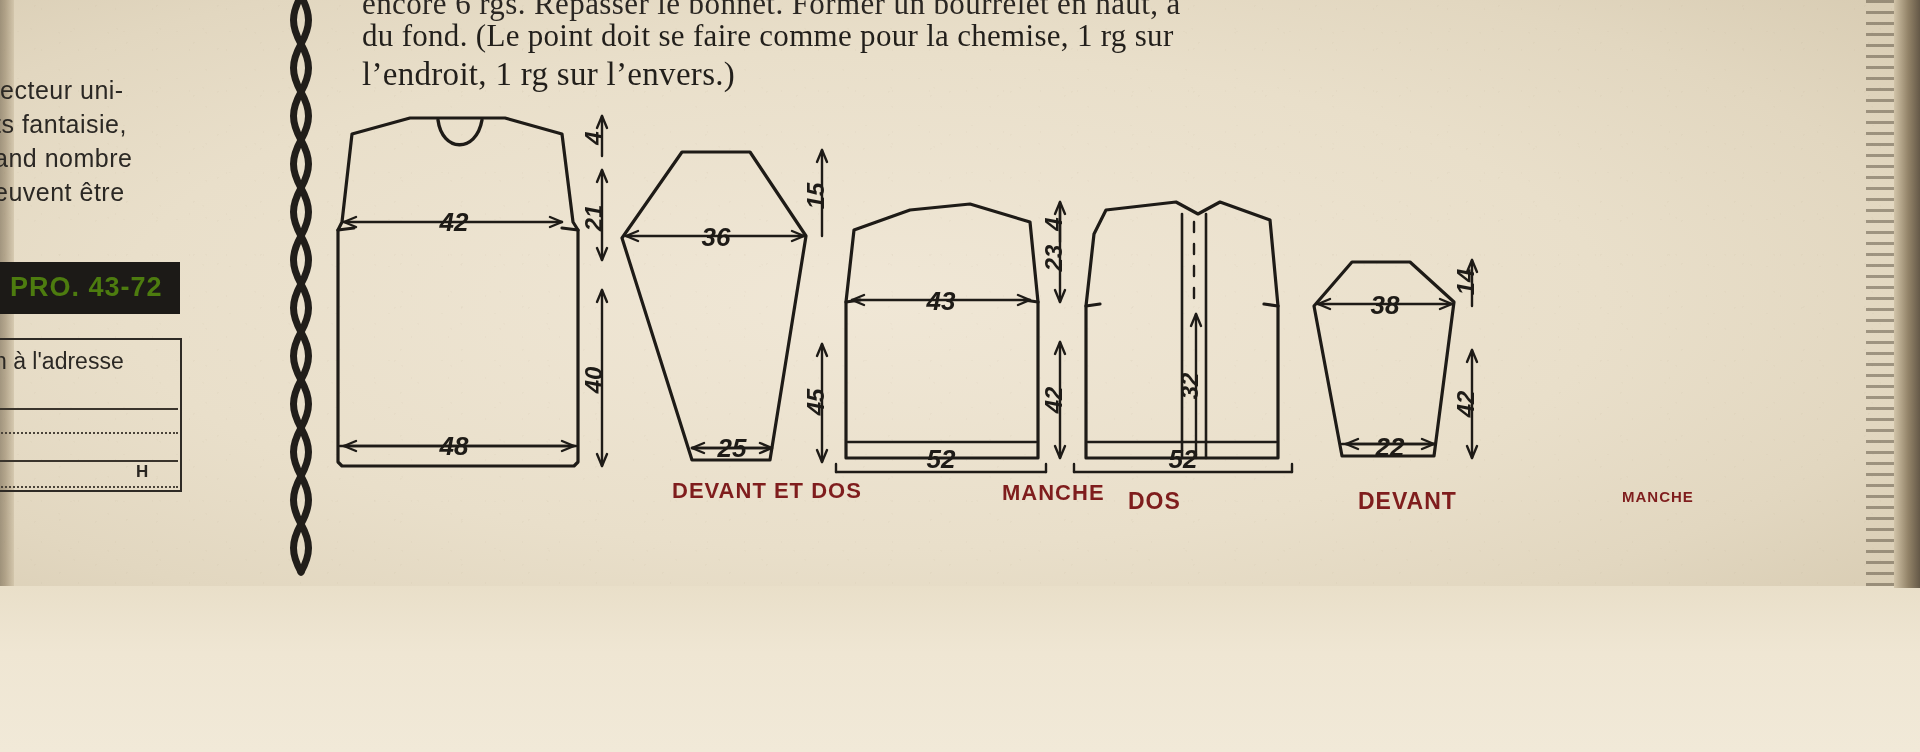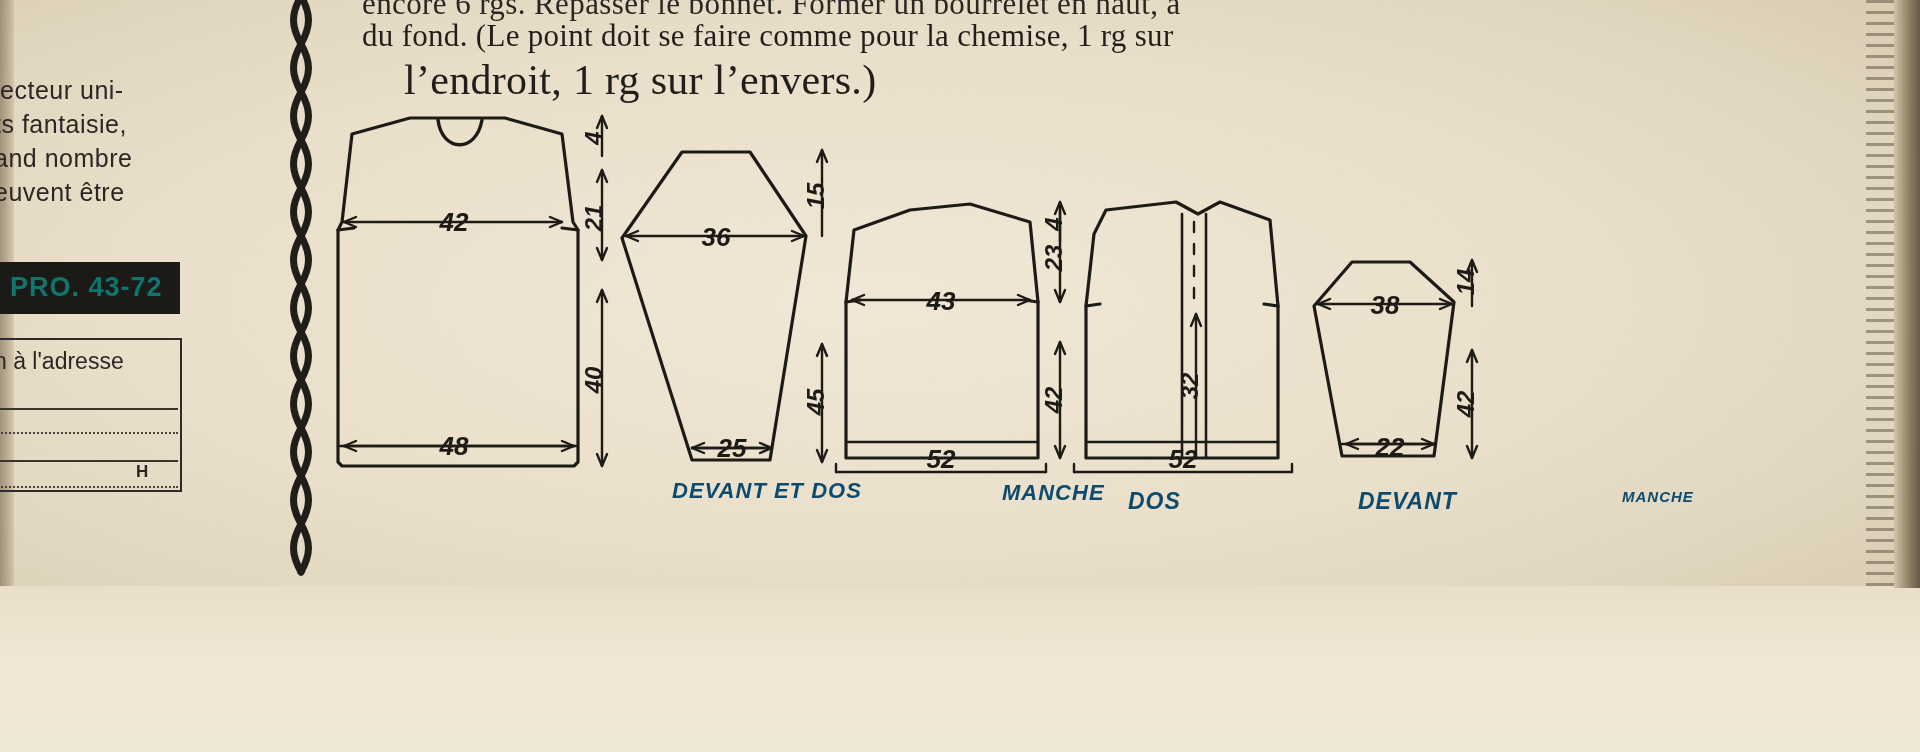--- a/index.html
+++ b/index.html
@@ -87,21 +87,21 @@
     left: -20px; top: 262px;
     width: 200px; height: 52px;
     background: #1c1a17;
   }
   #black-box-label {
     position: absolute;
     left: 10px; top: 272px;
     font-family: "Liberation Sans", sans-serif;
     font-weight: bold;
     font-size: 27px;
-    color: #0f766e;
+    color: #4d7c0f;
     letter-spacing: 1px;
     white-space: nowrap;
   }
   #addr-box {
     position: absolute;
     left: -20px; top: 338px;
     width: 200px; height: 150px;
     border: 2px solid #2e2a25;
     border-left: none;
   }
@@ -147,34 +147,33 @@
     color: #221f1b;
     white-space: nowrap;
   }
   #p0 {
     left: 362px; top: -14px;
     font-size: 31px;
     letter-spacing: .4px;
     color: #2b2723;
   }
   #p1 { left: 362px; top: 18px; font-size: 31px; letter-spacing: .3px; }
-  #p2 { left: 362px; top: 56px; font-size: 42px; letter-spacing: .3px; margin-left: 42px; }
+  #p2 { left: 362px; top: 56px; font-size: 33px; letter-spacing: .3px; }
 
   
   #schematics {
     position: absolute;
     left: 330px; top: 110px;
     width: 1510px; height: 430px;
   }
   .fig-caption {
     position: absolute;
     font-family: "Liberation Sans", sans-serif;
-    font-style: italic;
     font-weight: bold;
-    color: #0c4a6e;
+    color: #7f1d1d;
     white-space: nowrap;
     letter-spacing: 1px;
   }
 </style>
 </head>
 <body>
 
 <div id="page">
 
   <div id="paper-base"></div>

